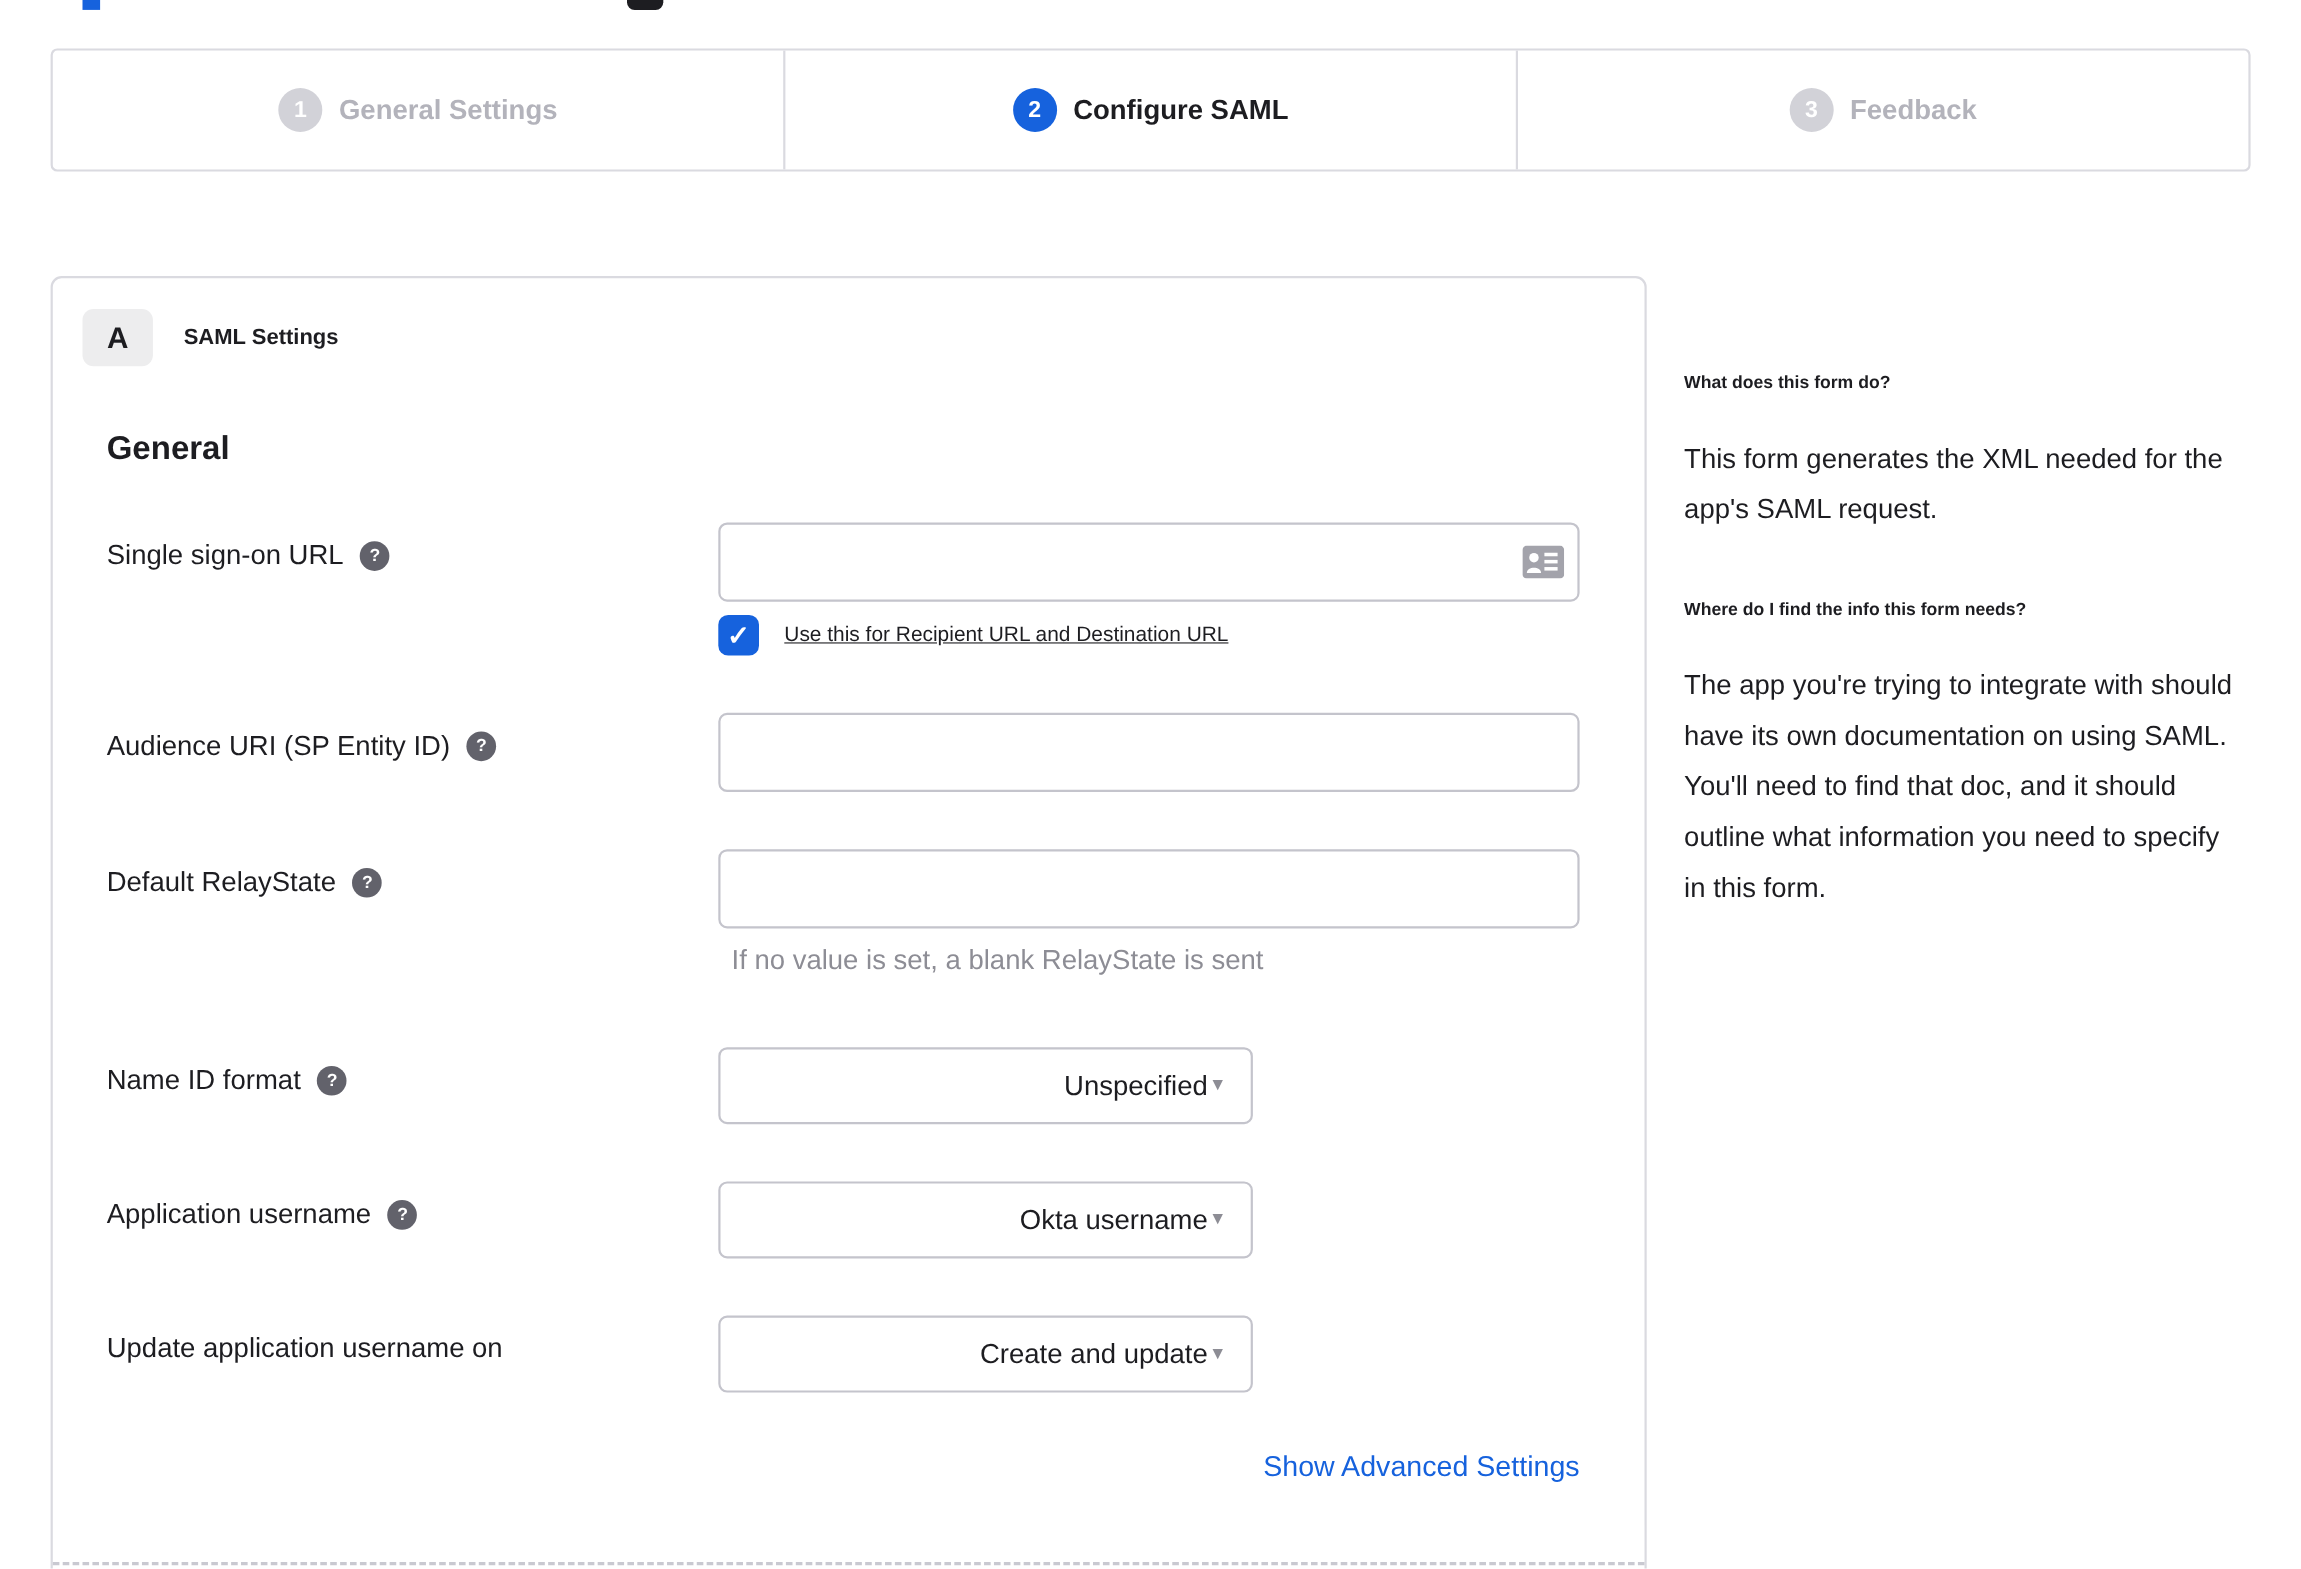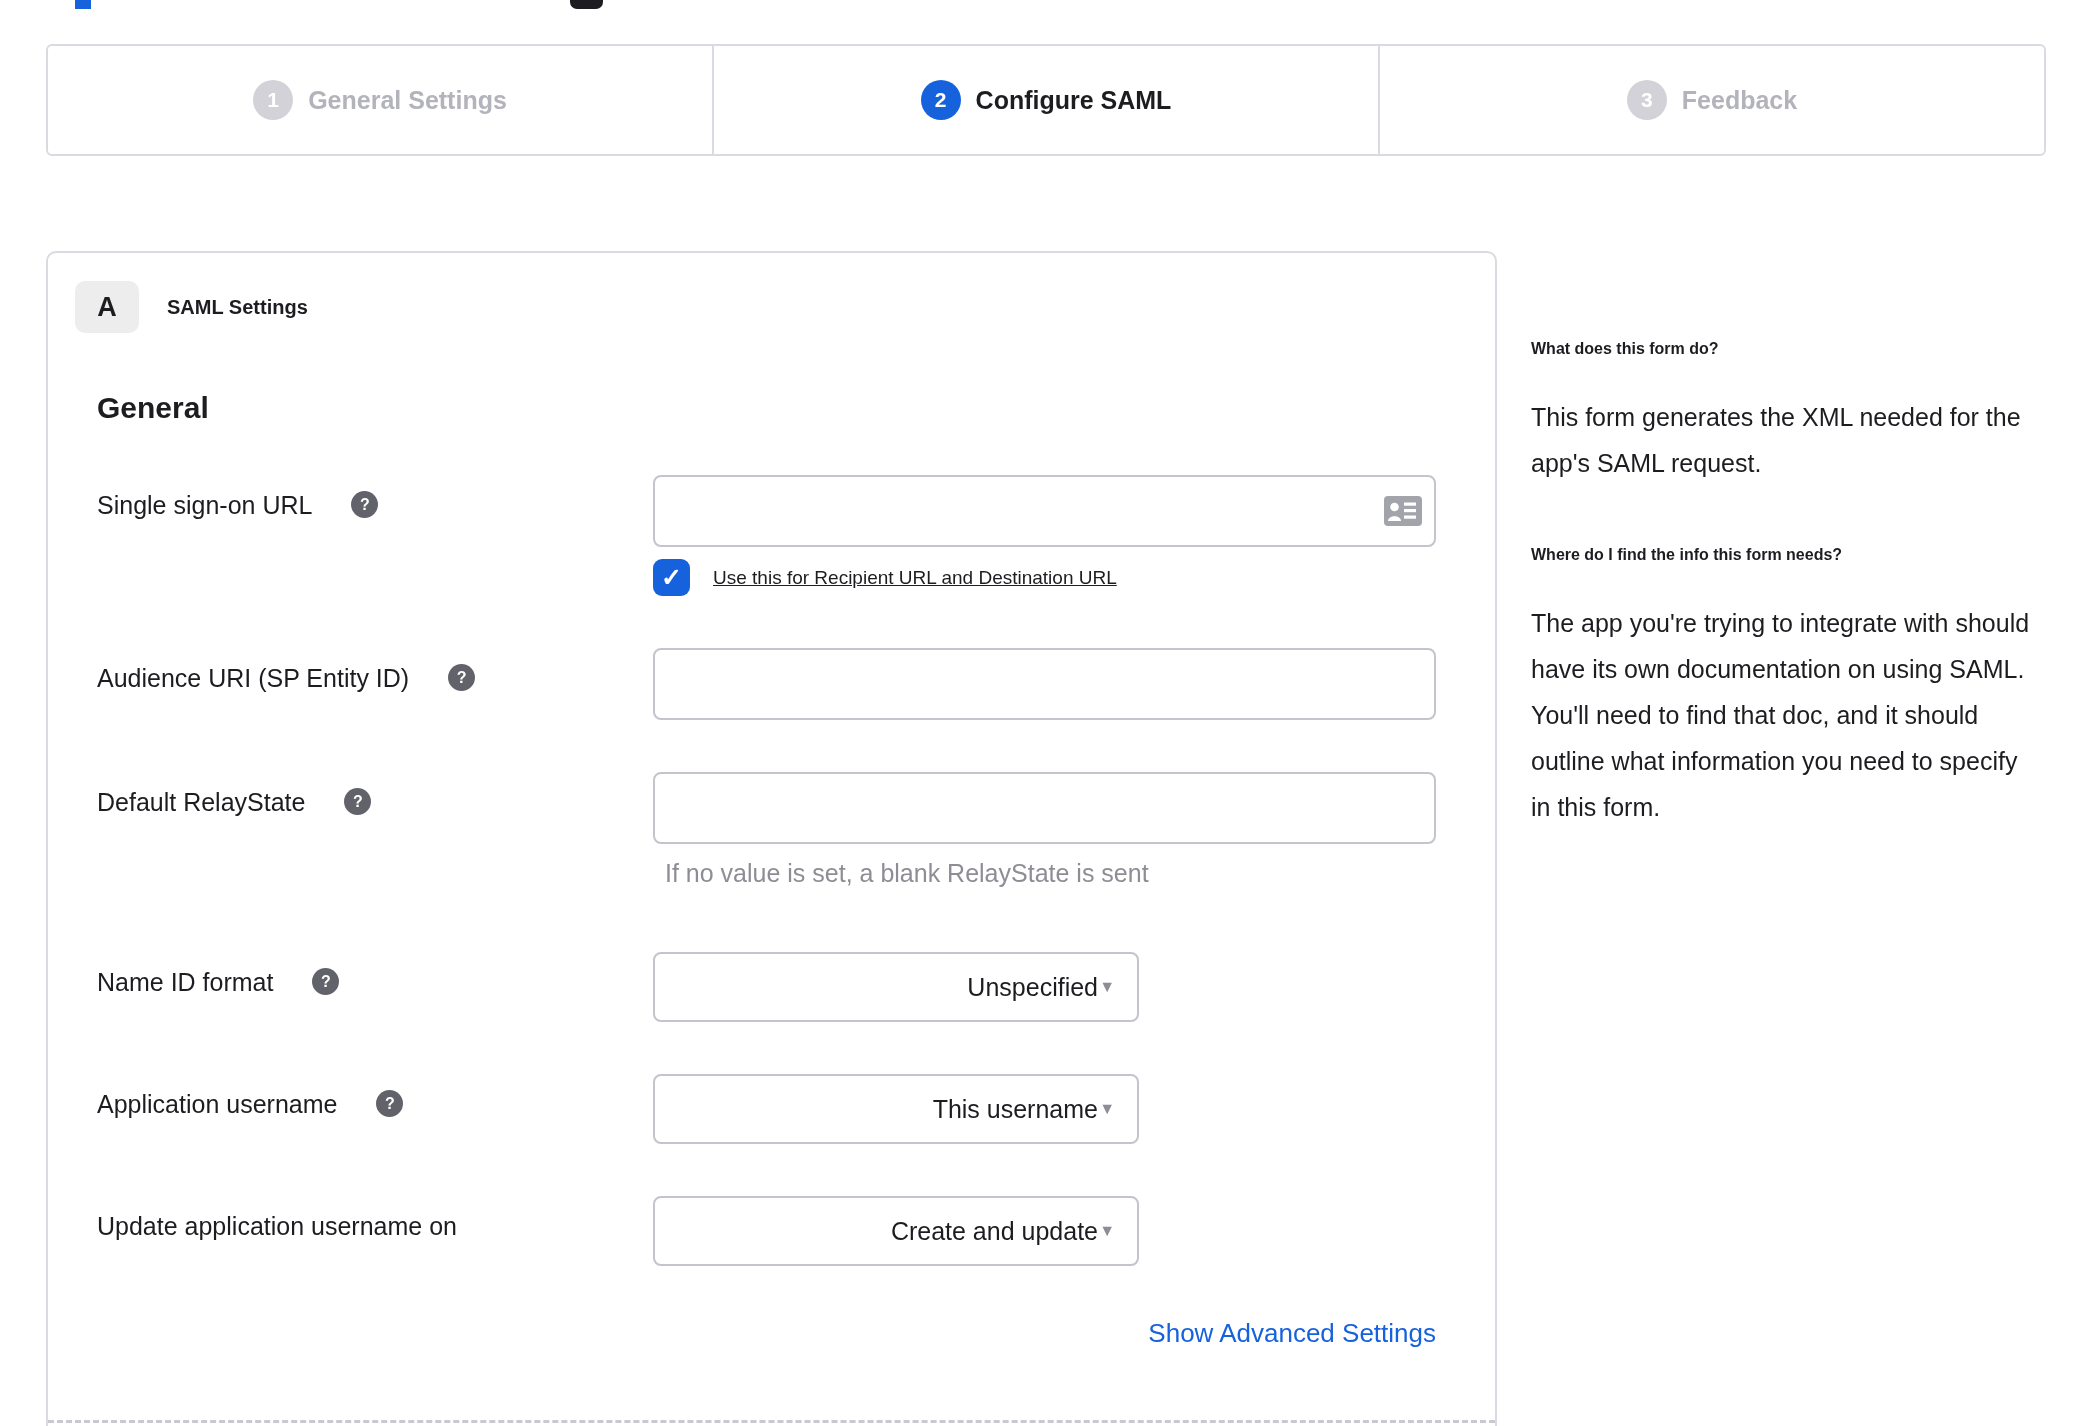--- a/index.html
+++ b/index.html
@@ -47,21 +47,21 @@
     display:flex; align-items:center; justify-content:center;
   }
   .section-title { font-size:20px; font-weight:bold; margin-left:28px; }
   .group-heading { font-size:30px; font-weight:bold; margin:58px 0 0 49px; }
 
   .form { margin:50px 0 0 49px; width:1339px; }
   .row { display:flex; align-items:flex-start; margin-bottom:52px; }
   .row.mb-lg { margin-bottom:64px; }
   .row-label {
     width:556px; padding-top:16px; font-size:25px; color:#1d1d21;
-    display:flex; flex:none;gap:24px;
+    display:flex; align-items:center; flex:none;
   }
   .help-icon {
     width:27px; height:27px; border-radius:50%; background:#62626b; color:#fff;
     font-size:16px; font-weight:bold; margin-left:15px; flex:none;
     display:inline-flex; align-items:center; justify-content:center;
   }
   .control { width:783px; }
   .input-wrap { position:relative; width:783px; }
   .text-input {
     width:783px; height:72px; border:2px solid #c4c4cc; border-radius:8px;
@@ -185,21 +185,21 @@
       </div>
     </div>
 
     <div class="row">
       <div class="row-label">
         <span>Application username</span>
         <span class="help-icon">?</span>
       </div>
       <div class="control">
         <div class="select">
-          <span>This username</span>
+          <span>Okta username</span>
           <span class="caret">▼</span>
         </div>
       </div>
     </div>
 
     <div class="row">
       <div class="row-label">
         <span>Update application username on</span>
       </div>
       <div class="control">

